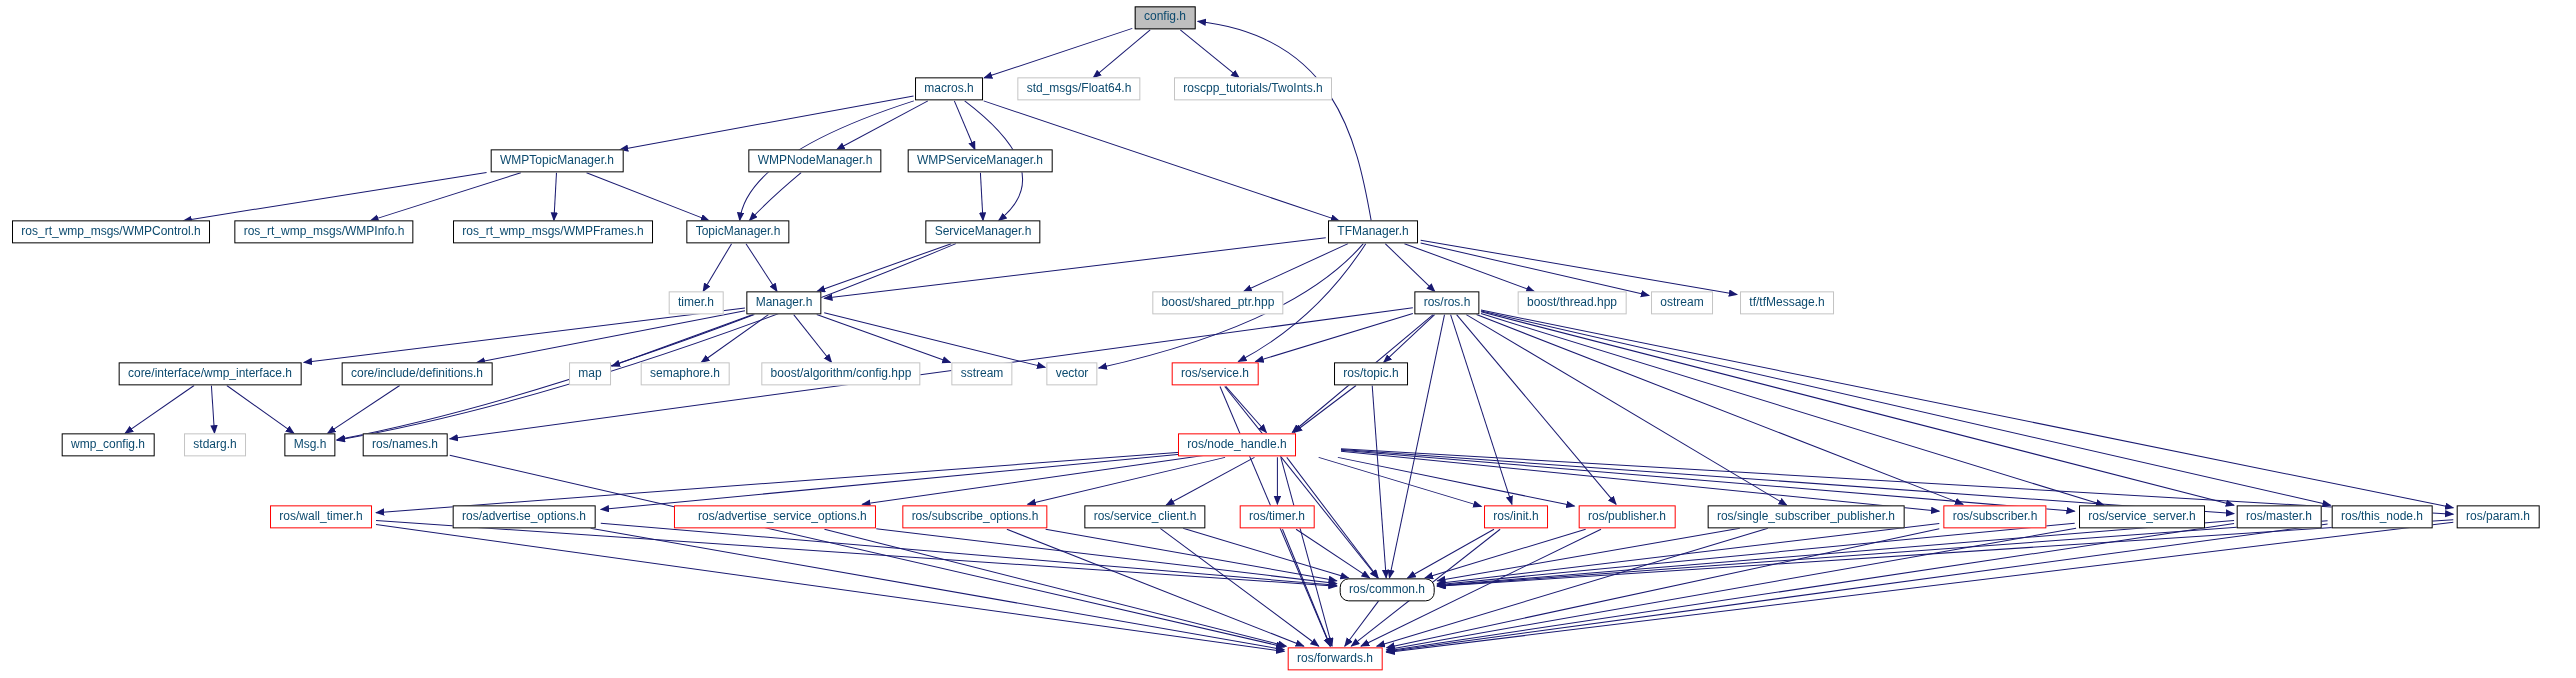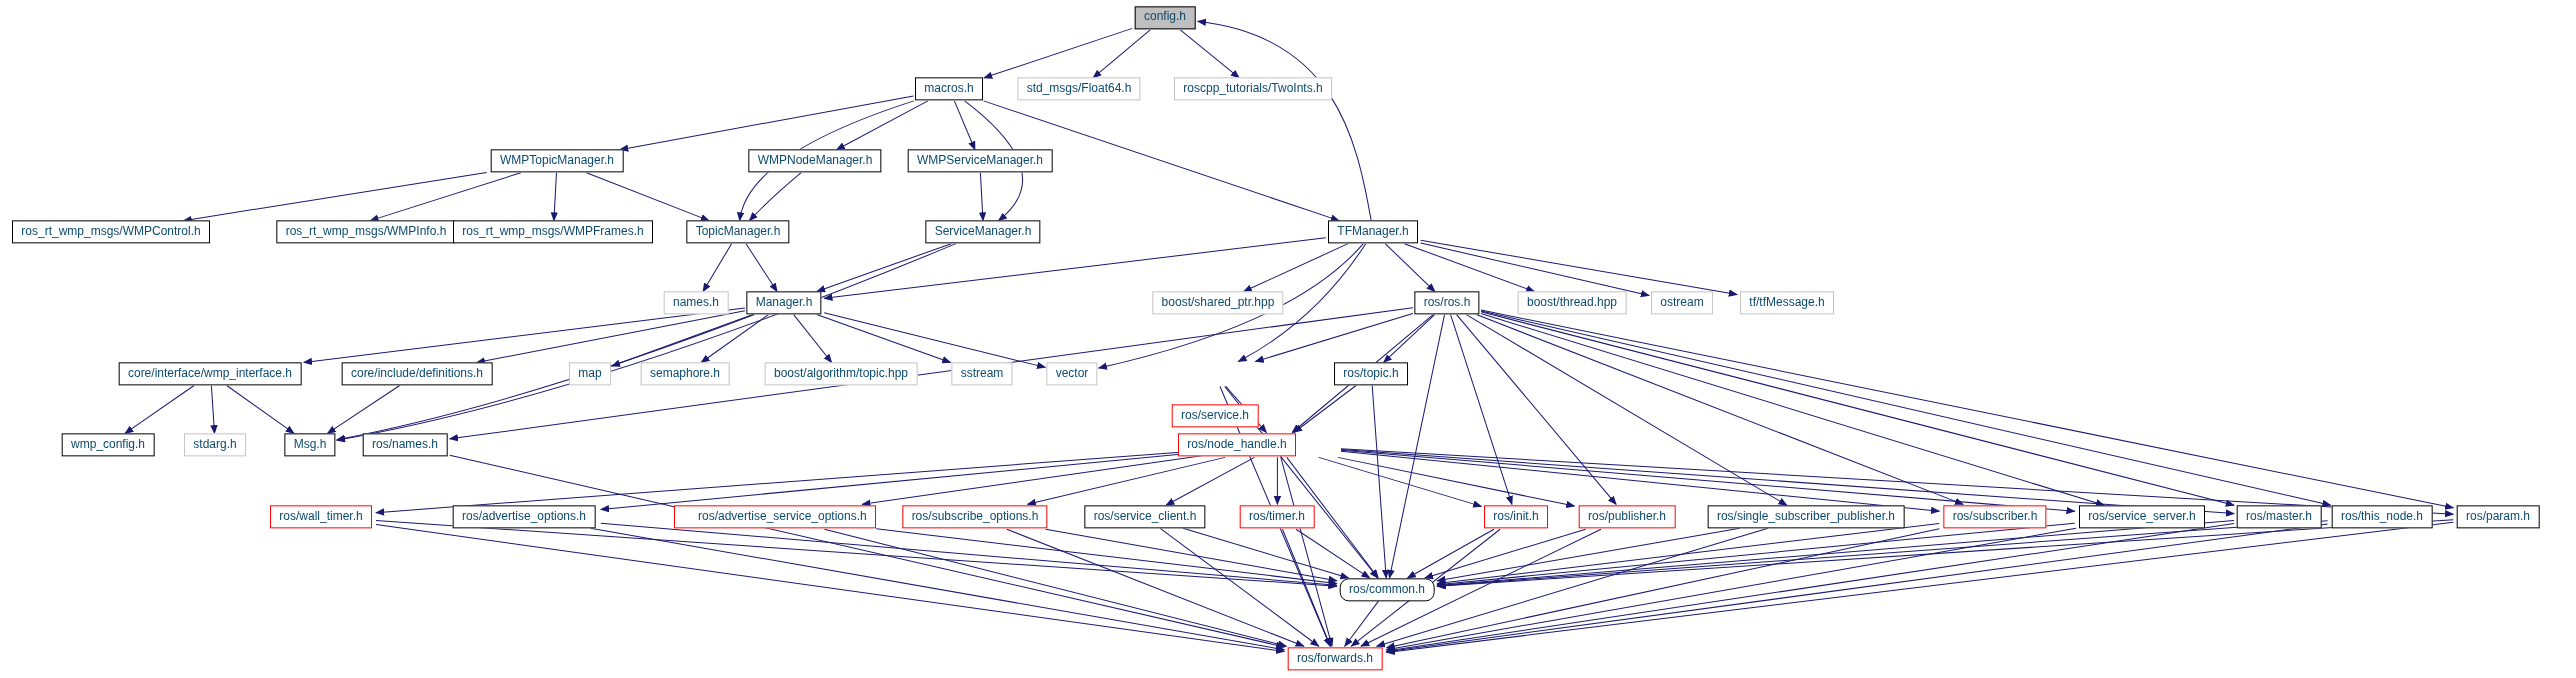--- a/index.html
+++ b/index.html
@@ -133,40 +133,40 @@
   </svg>
   <div class="nodes" id="nodes">
       <div class="node t-current" style="left: 1165px; top: 17.5px; border-color: rgb(0, 0, 0); background: rgb(191, 191, 191);">config.h</div>
       <div class="node t-doc" style="left: 949px; top: 89px; border-color: rgb(0, 0, 0); background: rgb(255, 255, 255);">macros.h</div>
       <div class="node t-external" style="left: 1079px; top: 89px; border-color: rgb(196, 196, 196); background: rgb(255, 255, 255);">std_msgs/Float64.h</div>
       <div class="node t-external" style="left: 1253px; top: 89px; border-color: rgb(196, 196, 196); background: rgb(255, 255, 255);">roscpp_tutorials/TwoInts.h</div>
       <div class="node t-doc" style="left: 557px; top: 161px; border-color: rgb(0, 0, 0); background: rgb(255, 255, 255);">WMPTopicManager.h</div>
       <div class="node t-doc" style="left: 815px; top: 161px; border-color: rgb(0, 0, 0); background: rgb(255, 255, 255);">WMPNodeManager.h</div>
       <div class="node t-doc" style="left: 980px; top: 161px; border-color: rgb(0, 0, 0); background: rgb(255, 255, 255);">WMPServiceManager.h</div>
       <div class="node t-doc" style="left: 111px; top: 232px; border-color: rgb(0, 0, 0); background: rgb(255, 255, 255);">ros_rt_wmp_msgs/WMPControl.h</div>
-      <div class="node t-doc" style="left: 324px; top: 232px; border-color: rgb(0, 0, 0); background: rgb(255, 255, 255); margin-left: 42px;">ros_rt_wmp_msgs/WMPInfo.h</div>
+      <div class="node t-doc" style="left: 324px; top: 232px; border-color: rgb(0, 0, 0); background: rgb(255, 255, 255);">ros_rt_wmp_msgs/WMPInfo.h</div>
       <div class="node t-doc" style="left: 553px; top: 232px; border-color: rgb(0, 0, 0); background: rgb(255, 255, 255);">ros_rt_wmp_msgs/WMPFrames.h</div>
       <div class="node t-doc" style="left: 738px; top: 232px; border-color: rgb(0, 0, 0); background: rgb(255, 255, 255);">TopicManager.h</div>
       <div class="node t-doc" style="left: 983px; top: 232px; border-color: rgb(0, 0, 0); background: rgb(255, 255, 255);">ServiceManager.h</div>
       <div class="node t-doc" style="left: 1373px; top: 232px; border-color: rgb(0, 0, 0); background: rgb(255, 255, 255);">TFManager.h</div>
-      <div class="node t-external" style="left: 696px; top: 303px; border-color: rgb(196, 196, 196); background: rgb(255, 255, 255);">names.h</div>
+      <div class="node t-external" style="left: 696px; top: 303px; border-color: rgb(196, 196, 196); background: rgb(255, 255, 255);">timer.h</div>
       <div class="node t-doc" style="left: 784px; top: 303px; border-color: rgb(0, 0, 0); background: rgb(255, 255, 255);">Manager.h</div>
       <div class="node t-external" style="left: 1218px; top: 303px; border-color: rgb(196, 196, 196); background: rgb(255, 255, 255);">boost/shared_ptr.hpp</div>
       <div class="node t-doc" style="left: 1447px; top: 303px; border-color: rgb(0, 0, 0); background: rgb(255, 255, 255);">ros/ros.h</div>
       <div class="node t-external" style="left: 1572px; top: 303px; border-color: rgb(196, 196, 196); background: rgb(255, 255, 255); text-align: right;">boost/thread.hpp</div>
       <div class="node t-external" style="left: 1682px; top: 303px; border-color: rgb(196, 196, 196); background: rgb(255, 255, 255);">ostream</div>
       <div class="node t-external" style="left: 1787px; top: 303px; border-color: rgb(196, 196, 196); background: rgb(255, 255, 255);">tf/tfMessage.h</div>
       <div class="node t-doc" style="left: 210px; top: 374px; border-color: rgb(0, 0, 0); background: rgb(255, 255, 255);">core/interface/wmp_interface.h</div>
       <div class="node t-doc" style="left: 417px; top: 374px; border-color: rgb(0, 0, 0); background: rgb(255, 255, 255);">core/include/definitions.h</div>
       <div class="node t-external" style="left: 590px; top: 374px; border-color: rgb(196, 196, 196); background: rgb(255, 255, 255);">map</div>
       <div class="node t-external" style="left: 685px; top: 374px; border-color: rgb(196, 196, 196); background: rgb(255, 255, 255);">semaphore.h</div>
-      <div class="node t-external" style="left: 841px; top: 374px; border-color: rgb(196, 196, 196); background: rgb(255, 255, 255);">boost/algorithm/topic.hpp</div>
+      <div class="node t-external" style="left: 841px; top: 374px; border-color: rgb(196, 196, 196); background: rgb(255, 255, 255);">boost/algorithm/config.hpp</div>
       <div class="node t-external" style="left: 982px; top: 374px; border-color: rgb(196, 196, 196); background: rgb(255, 255, 255);">sstream</div>
       <div class="node t-external" style="left: 1072px; top: 374px; border-color: rgb(196, 196, 196); background: rgb(255, 255, 255);">vector</div>
-      <div class="node t-truncated" style="left: 1215px; top: 374px; border-color: rgb(255, 0, 0); background: rgb(255, 255, 255); margin-top: 42px;">ros/service.h</div>
+      <div class="node t-truncated" style="left: 1215px; top: 374px; border-color: rgb(255, 0, 0); background: rgb(255, 255, 255);">ros/service.h</div>
       <div class="node t-doc" style="left: 1371px; top: 374px; border-color: rgb(0, 0, 0); background: rgb(255, 255, 255);">ros/topic.h</div>
       <div class="node t-doc" style="left: 108px; top: 445px; border-color: rgb(0, 0, 0); background: rgb(255, 255, 255);">wmp_config.h</div>
       <div class="node t-external" style="left: 215px; top: 445px; border-color: rgb(196, 196, 196); background: rgb(255, 255, 255);">stdarg.h</div>
       <div class="node t-doc" style="left: 310px; top: 445px; border-color: rgb(0, 0, 0); background: rgb(255, 255, 255);">Msg.h</div>
       <div class="node t-doc" style="left: 405px; top: 445px; border-color: rgb(0, 0, 0); background: rgb(255, 255, 255);">ros/names.h</div>
       <div class="node t-truncated" style="left: 1237px; top: 445px; border-color: rgb(255, 0, 0); background: rgb(255, 255, 255);">ros/node_handle.h</div>
       <div class="node t-truncated" style="left: 321px; top: 517px; border-color: rgb(255, 0, 0); background: rgb(255, 255, 255);">ros/wall_timer.h</div>
       <div class="node t-doc" style="left: 524px; top: 517px; border-color: rgb(0, 0, 0); background: rgb(255, 255, 255);">ros/advertise_options.h</div>
       <div class="node t-truncated" style="left: 775px; top: 517px; border-color: rgb(255, 0, 0); background: rgb(255, 255, 255); padding-left: 23px;">ros/advertise_service_options.h</div>
       <div class="node t-truncated" style="left: 975px; top: 517px; border-color: rgb(255, 0, 0); background: rgb(255, 255, 255);">ros/subscribe_options.h</div>

